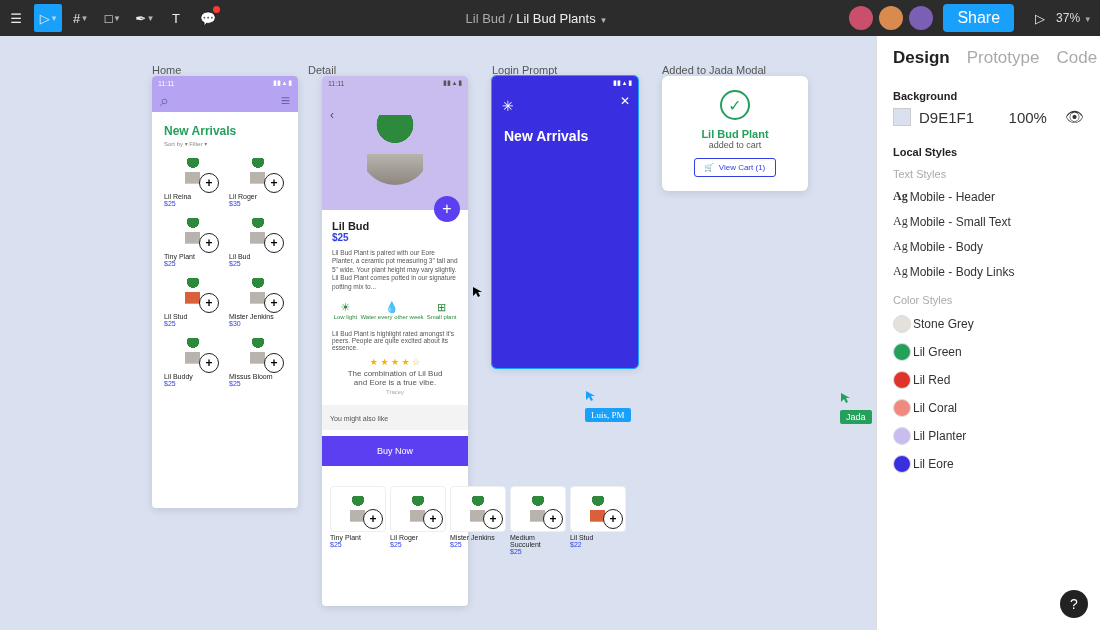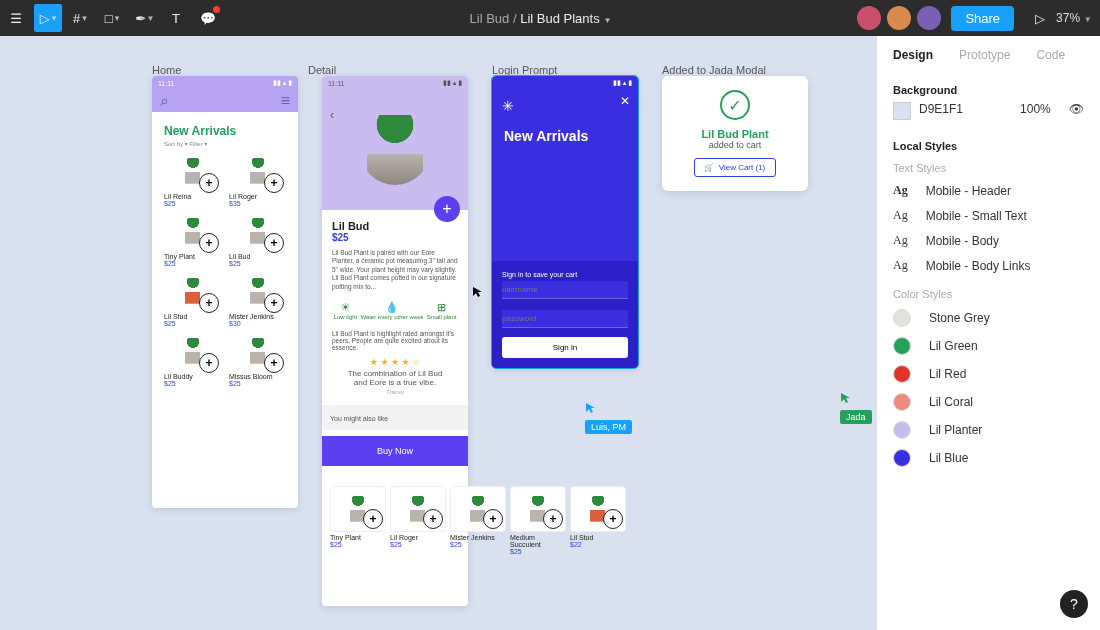--- a/index.html
+++ b/index.html
@@ -4,36 +4,36 @@
 <style>
   html,body{margin:0;padding:0;font-family:-apple-system,Helvetica,Arial,sans-serif;background:#D9E1F1;width:1100px;height:630px;overflow:hidden}
   .topbar{background:#2c2c2c;height:36px;display:flex;align-items:center;color:#eee;font-size:13px}
   .tool{width:28px;height:28px;margin:0 2px;display:flex;align-items:center;justify-content:center;border-radius:2px;position:relative}
   .tool.active{background:#18a0fb}
   .caret{font-size:9px;margin-left:2px;opacity:.7}
   .crumbs{flex:1;text-align:center}
   .crumbs .light{color:#aaa}
   .avatars{display:flex;align-items:center;gap:2px;margin-right:8px}
   .av{width:24px;height:24px;border-radius:50%;border:2px solid #2c2c2c}
-  .share{background:#18a0fb;color:#fff;padding:5px 14px;border-radius:4px;font-size:13px;margin-right:10px}
+  .share{background:#18a0fb;color:#fff;padding:5px 14px;border-radius:4px;font-size:16px;margin-right:10px}
   .zoom{margin-right:10px;font-size:12px;color:#ddd}
   .canvas{position:absolute;top:36px;left:0;right:223px;bottom:0}
   .frame-label{font-size:11px;color:#555;position:absolute}
   .artboard{position:absolute;background:#fff;box-shadow:0 2px 8px rgba(0,0,0,.12);border-radius:4px;overflow:hidden}
   
   .panel{position:absolute;top:36px;right:0;bottom:0;width:223px;background:#fff;border-left:1px solid #ddd;font-size:12px;color:#333;overflow:hidden}
-  .tabs{display:flex;gap:26px;padding:12px 16px 8px;font-size:12px}
+  .tabs{display:flex;gap:17px;padding:12px 16px 8px;font-size:17px}
   .tab{color:#aaa}
   .tab.active{color:#222;font-weight:600}
   .sec{padding:6px 16px}
   .sec h4{font-size:11px;font-weight:600;margin:8px 0 6px;color:#222}
   .sec .muted{color:#aaa;font-size:11px;margin:10px 0 4px}
-  .bg-row{display:flex;align-items:flex-start;gap:8px;font-size:12px}
+  .bg-row{display:flex;align-items:flex-end;gap:8px;font-size:15px}
   .sw{width:16px;height:16px;border:1px solid #ccc;background:#D9E1F1}
-  .style-row{display:flex;align-items:center;gap:18px;padding:5px 0;font-size:12px}
+  .style-row{display:flex;align-items:center;gap:2px;padding:5px 0;font-size:12px}
   .ag{font-family:Georgia,serif;font-weight:700}
   .dot{width:16px;height:16px;border-radius:50%}
   
   .hm-status{background:#b6a3f2;height:14px;display:flex;justify-content:space-between;align-items:center;padding:0 6px;font-size:7px;color:#fff}
   .hm-search{background:#b6a3f2;height:22px;display:flex;align-items:center;justify-content:space-between;padding:0 8px;color:#6a5fb5}
   .hm-body{background:#fff;margin:6px;border-radius:6px;padding:6px}
   .hm-title{color:#23a05a;font-weight:700;font-size:12px}
   .hm-sort{font-size:6px;color:#888;margin-top:2px}
   .hm-grid{display:grid;grid-template-columns:1fr 1fr;gap:4px 8px;margin-top:4px}
   .prod{position:relative}
@@ -278,41 +278,35 @@
 
   <div class="frame-label" style="left:492px;top:28px">Login Prompt</div>
   <div class="artboard" style="left:492px;top:40px;width:146px;height:292px;outline:1px solid #18a0fb">
     <div class="lg">
       <div class="lg-status">
           <span>▮▮ ▴ ▮</span>
         </div>
       <span class="lg-close">✕</span>
       <div class="lg-spark">✳</div>
       <h3>New Arrivals</h3>
-      <div class="lg-form">
-        <div class="lbl">Sign in to save your cart</div>
-        <input placeholder="username" style="">
-        <input type="password" placeholder="password" style="">
-        <button>Sign in</button>
-      </div>
     </div>
   </div>
 
   <div class="frame-label" style="left:662px;top:28px">Added to Jada Modal</div>
   <div class="cart" style="position:absolute;left:662px;top:40px;width:118px">
     <div class="chk">✓</div>
     <div class="name">Lil Bud Plant</div>
     <div class="sub">added to cart</div>
     <div class="btn">🛒 <span>View Cart (1)</span></div>
   </div>
 
   <div class="mp" id="cur-black" style="left: 472px; top: 248px;"><svg class="ptr" viewBox="0 0 12 12">
         <path d="M1 1 L1 10 L4 7 L6 11 L8 10 L6 6 L10 6 Z" fill="#000"></path>
       </svg></div>
-  <div class="mp" id="cur-luis" style="left: 585px; top: 364px;"><svg class="ptr" viewBox="0 0 12 12">
+  <div class="mp" id="cur-luis" style="left: 585px; top: 352px; font-family: Liberation Serif, serif;"><svg class="ptr" viewBox="0 0 12 12">
         <path d="M1 1 L1 10 L4 7 L6 11 L8 10 L6 6 L10 6 Z" fill="#18a0fb"></path>
       </svg><div class="tag" style="background:#18a0fb">Luis, PM</div></div>
   <div class="mp" id="cur-jada" style="left: 840px; top: 354px;"><svg class="ptr" viewBox="0 0 12 12">
         <path d="M1 1 L1 10 L4 7 L6 11 L8 10 L6 6 L10 6 Z" fill="#23a05a"></path>
       </svg><div class="tag" style="background:#23a05a">Jada</div></div>
 </div>
 
 <div class="panel">
   <div class="tabs" id="ptabs">
       <div class="tab active">Design</div>
@@ -366,19 +360,19 @@
         <div class="style-row">
           <span class="dot" style="background:#f08a7e;border:1px solid #ddd"></span>
           <span>Lil Coral</span>
         </div>
         <div class="style-row">
           <span class="dot" style="background:#c9bdf0;border:1px solid #ddd"></span>
           <span>Lil Planter</span>
         </div>
         <div class="style-row">
           <span class="dot" style="background:#3a2fe0;border:1px solid #ddd"></span>
-          <span>Lil Blue</span>
+          <span>Lil Eore</span>
         </div>
       </div>
   </div>
 </div>
 
 <div class="help">?</div>
 
 </body></html>

